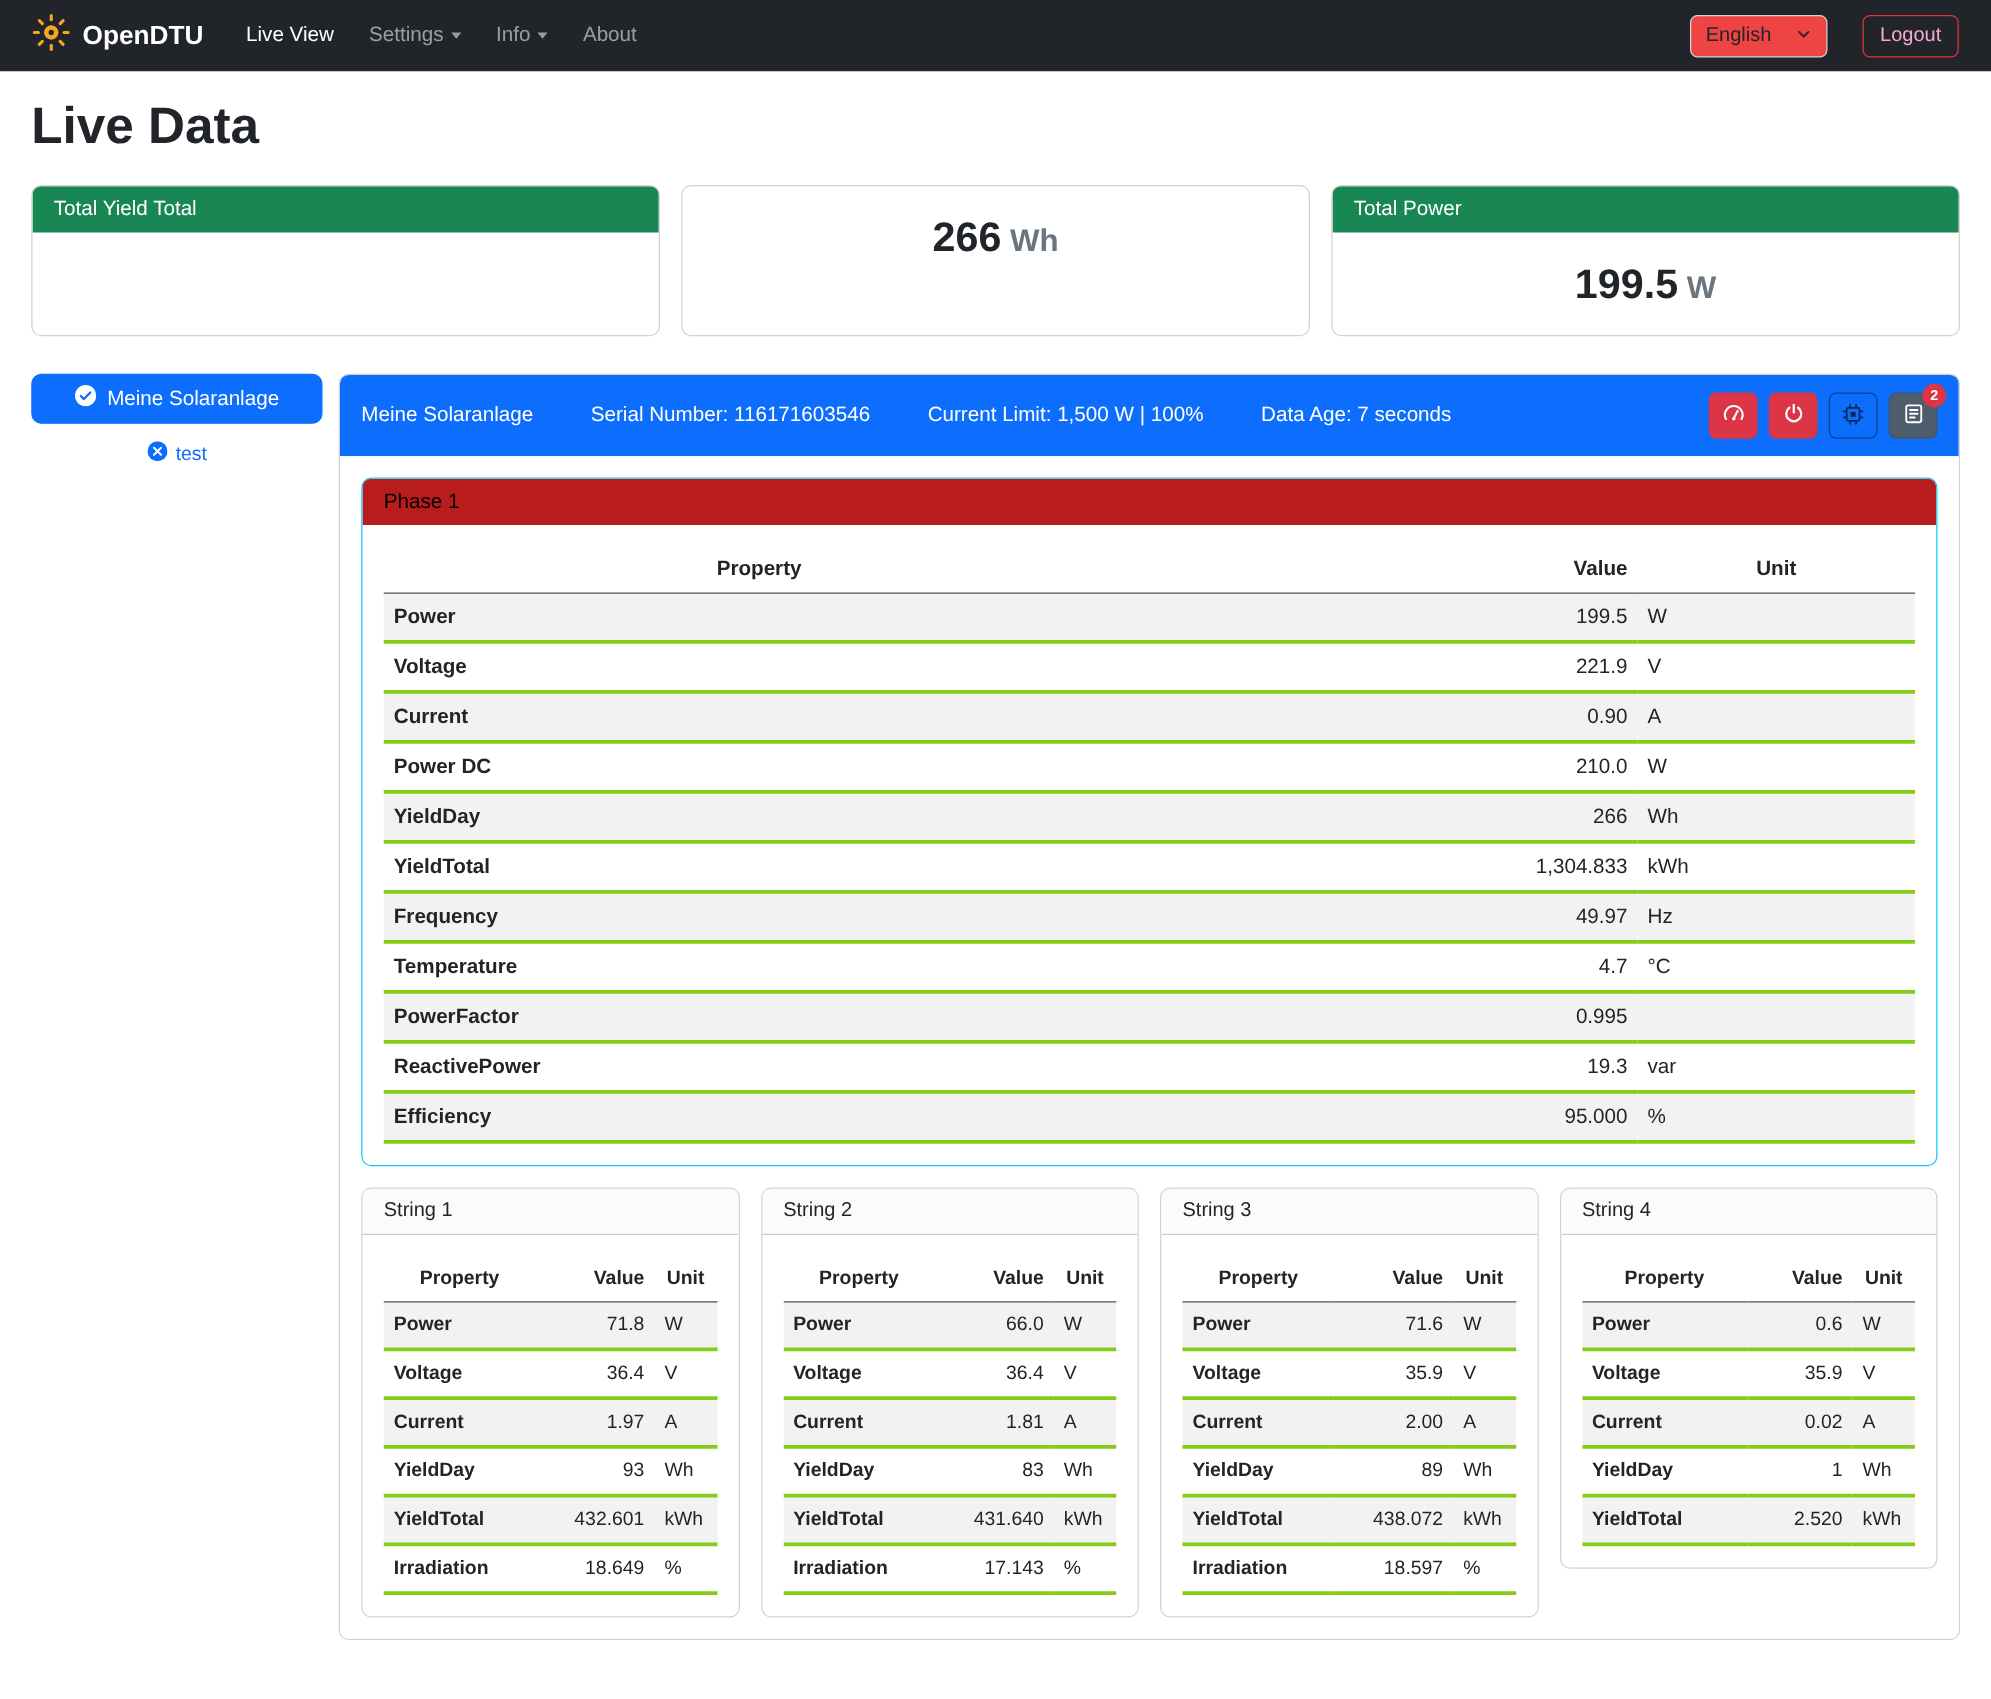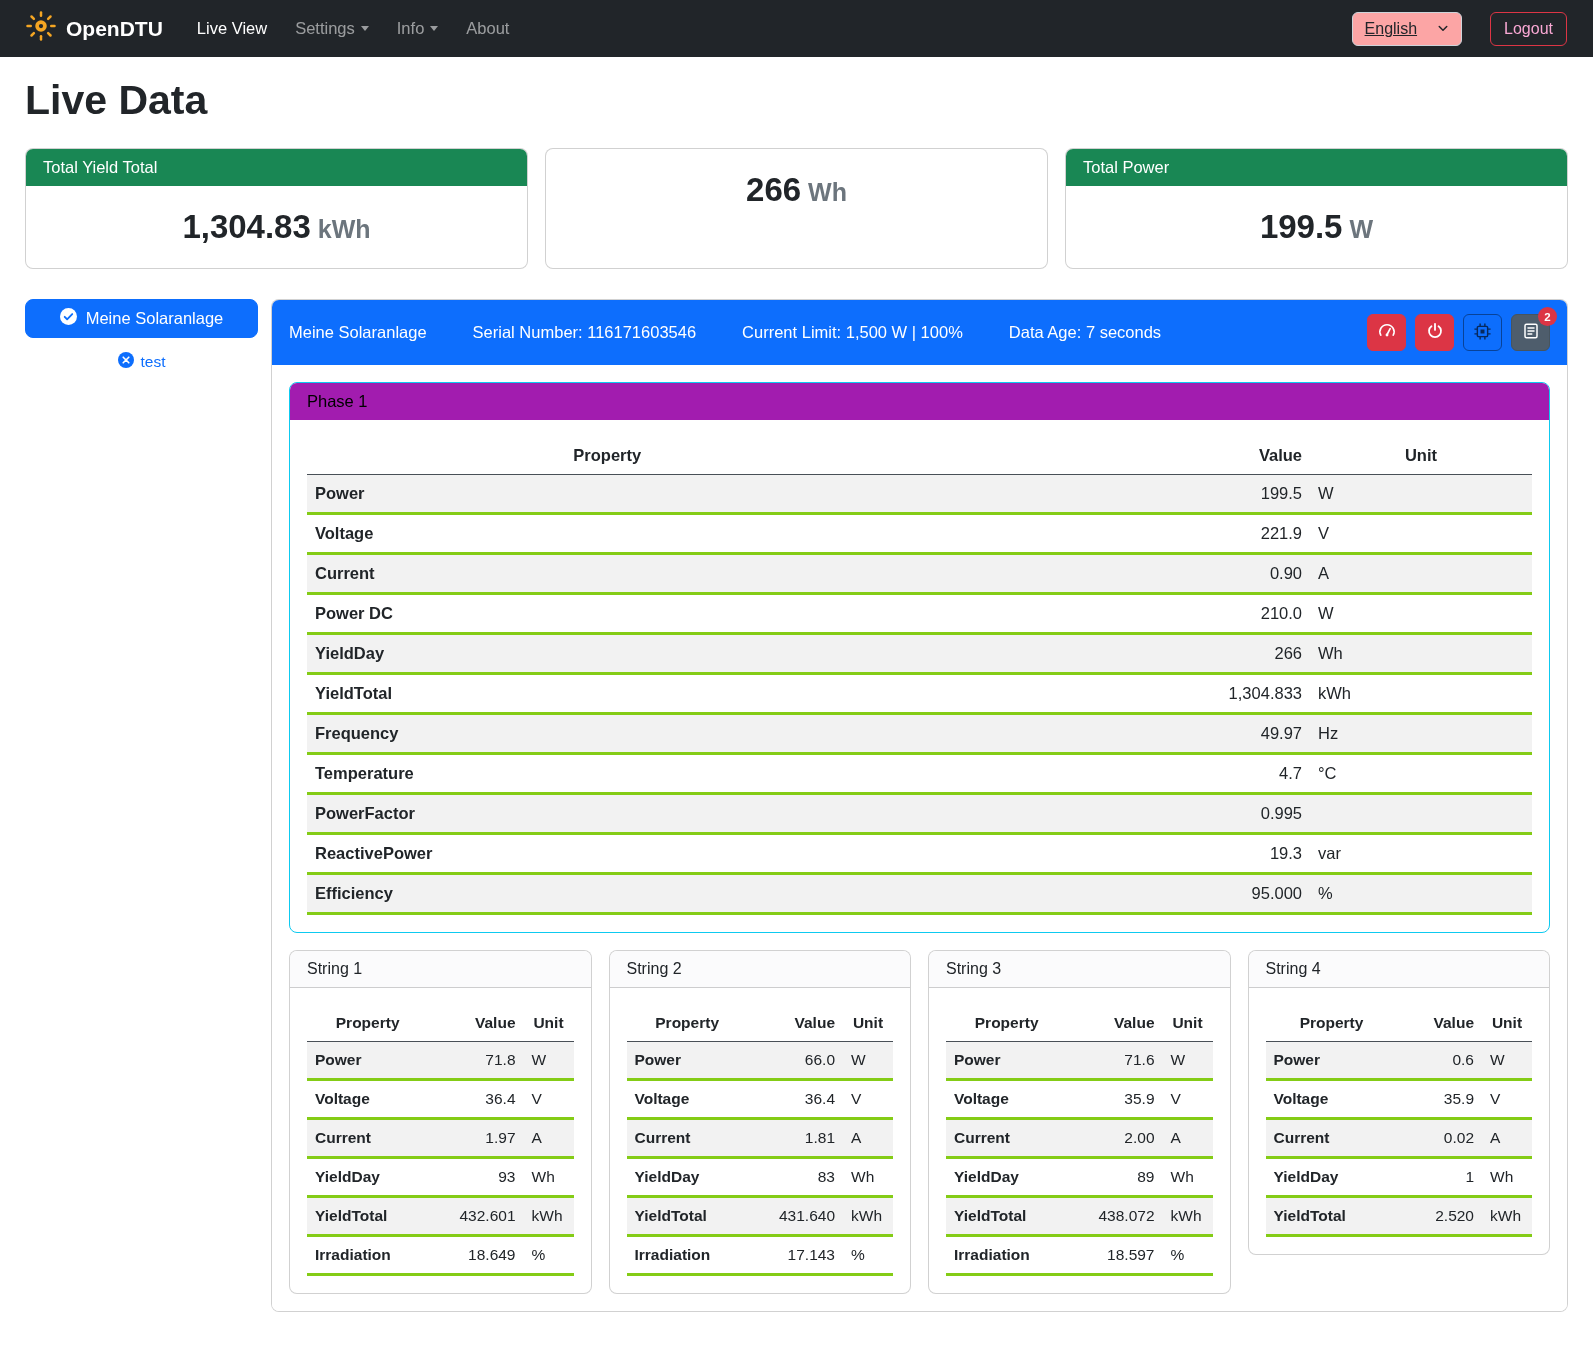--- a/index.html
+++ b/index.html
@@ -10,21 +10,21 @@
   }
   .page { width:1593px; min-height:1359px; }
 
   
   .navbar { background:#212529; height:57px; display:flex; align-items:center; padding:0 26px; }
   .brand { display:flex; align-items:center; gap:10px; color:#fff; font-size:21px; font-weight:700; margin-right:20px; cursor:pointer; }
   .nav-link { color:rgba(255,255,255,.55); font-size:16.5px; padding:8px 14px; cursor:pointer; display:flex; align-items:center; }
   .nav-link.active { color:#fff; }
   .caret { display:inline-block; margin-left:6px; border-left:4.5px solid transparent; border-right:4.5px solid transparent; border-top:5px solid currentColor; }
   .nav-spacer { flex:1; }
-  .lang-select { background:#fca5a5; border:1px solid #ced4da; border-radius:6px; padding:7px 12px; display:flex; align-items:center; gap:20px; font-size:16px; color:#212529; cursor:pointer;text-decoration:underline; }
+  .lang-select { background:#ef4444; border:1px solid #ced4da; border-radius:6px; padding:7px 12px; display:flex; align-items:center; gap:20px; font-size:16px; color:#212529; cursor:pointer; }
   .logout-btn { margin-left:28px; background:transparent; border:1px solid #dc3545; color:#f9a8d4; border-radius:6px; padding:7px 13px; font-size:16px; cursor:pointer; font-family:inherit; }
 
   
   .content { padding:4px 25px 16px; }
   .page-title { font-size:41px; font-weight:600; margin:16px 0 24px; }
 
   .summary-row { display:grid; grid-template-columns:1fr 1fr 1fr; gap:17px; margin-bottom:30px; }
   .card { border:1px solid rgba(0,0,0,.18); border-radius:8px; overflow:hidden; background:#fff; }
   .card-header-green { background:#198754; color:#fff; padding:9px 17px; font-size:16.5px; }
   .summary-body { padding:22px 16px; text-align:center; font-size:33px; font-weight:700; color:#212529; }
@@ -44,21 +44,21 @@
   .icon-btns { margin-left:auto; display:flex; gap:9px; }
   .icon-btn { width:39px; height:37px; border-radius:6px; display:flex; align-items:center; justify-content:center; border:1px solid transparent; position:relative; cursor:pointer; padding:0; }
   .icon-btn.red { background:#dc3545; border-color:#dc3545; }
   .icon-btn.blue { background:#0d6efd; border-color:#084298; }
   .icon-btn.slate { background:#4e5d6c; border-color:#46545f; }
   .count-badge { position:absolute; top:-8px; right:-8px; background:#dc3545; color:#fff; border-radius:50%; min-width:19px; height:19px; font-size:11.5px; display:flex; align-items:center; justify-content:center; padding:0 4px; font-weight:700; }
   .panel-body { padding:17px; background:#fff; }
 
   
   .phase-card { border:1px solid #0dcaf0; border-radius:8px; overflow:hidden; margin-bottom:17px; }
-  .phase-header { background:#a21caf; color:#000; padding:9px 17px; font-size:16.5px; }
+  .phase-header { background:#b91c1c; color:#000; padding:9px 17px; font-size:16.5px; }
   .phase-body { padding:17px; }
 
   
   table { width:100%; border-collapse:collapse; }
   .phase-table { font-size:16.5px; }
   .string-table { font-size:15.5px; }
   thead th { text-align:center; font-weight:700; padding:9px 8px; border-bottom:1px solid #495057; }
   tbody th, tbody td { padding:9px 8px; text-align:left; }
   tbody th { font-weight:700; }
   tbody tr { border-bottom:3px solid #84cc16; }
@@ -120,23 +120,20 @@
     </div>
     <button class="logout-btn">Logout</button>
   </div>
 
   <div class="content">
     <h1 class="page-title">Live Data</h1>
 
     <div class="summary-row">
       <div class="card">
         <div class="card-header-green">Total Yield Total</div>
-        <div class="summary-body">
-          <span>1,304.83</span><span class="summary-unit">kWh</span>
-        </div>
       </div>
       <div class="card">
         <div class="summary-body">
           <span>266</span><span class="summary-unit">Wh</span>
         </div>
       </div>
       <div class="card">
         <div class="card-header-green">Total Power</div>
         <div class="summary-body">
           <span>199.5</span><span class="summary-unit">W</span>

